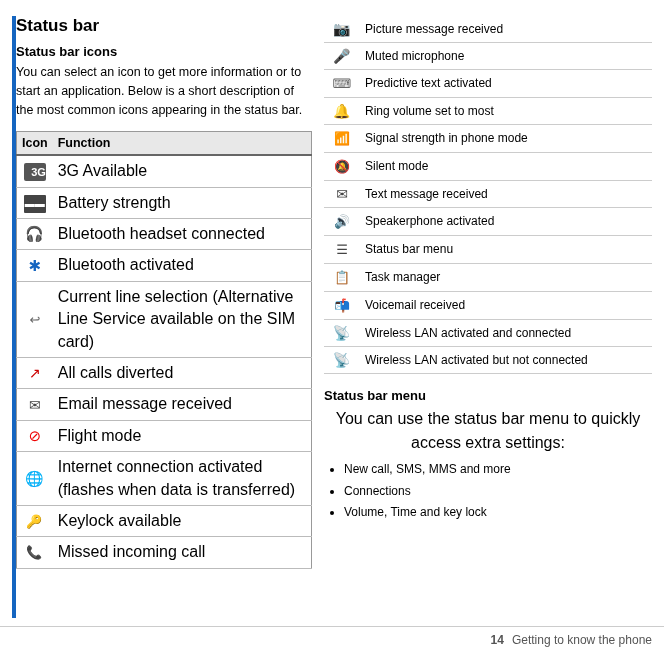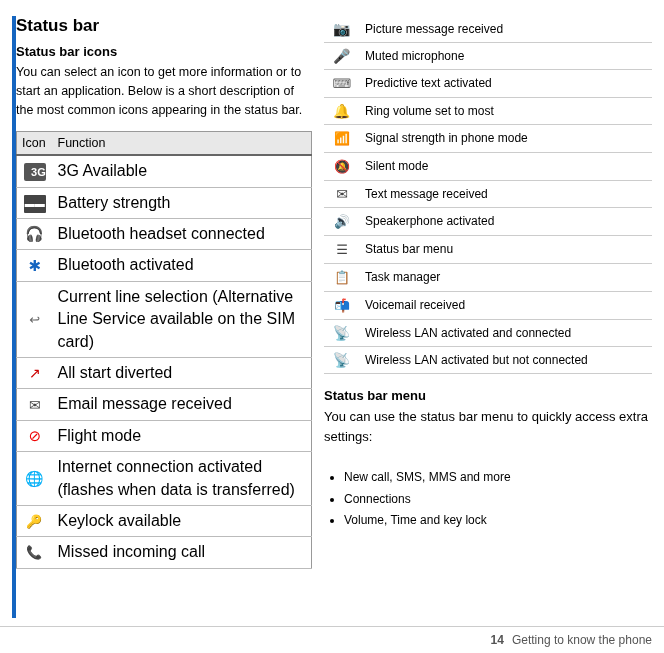--- a/index.html
+++ b/index.html
@@ -51,21 +51,21 @@
       width: 100%;
       border-collapse: collapse;
       border: 1px solid #999;
     }
     .icon-table th, .icon-table td {
       border-bottom: 1px solid #bbb;
       padding: 4px 5px;
       vertical-align: middle;
     }
     .icon-table th {
-      font-weight: normal;
+      font-weight: bold;
       font-size: 12.5px;
       background: #e8e8e8;
       border-bottom: 2px solid #666;
       text-align: left;
     }
     .icon-table td.icon-cell {
       width: 36px;
       text-align: center;
       font-size: 16px;
     }
@@ -94,23 +94,24 @@
     }
     .status-bar-menu-section {
       margin-top: 4px;
     }
     .status-bar-menu-section h2 {
       font-size: 13px;
       font-weight: bold;
       margin-bottom: 4px;
     }
     .status-bar-menu-section p {
-      font-size: 13px;
-      margin-bottom: 21px;
+      font-size: 16px;
+      margin-bottom: 4px;
       line-height: 1.5;
+      text-align: center;
     }
     .status-bar-menu-section ul {
       list-style: disc;
       padding-left: 20px;
       font-size: 12px;
       line-height: 1.8;
     }
     .footer {
       padding: 6px 12px;
       display: flex;
@@ -211,21 +212,21 @@
             <tr>
     <td class="icon-cell">
       <span class="icon-img ic-line">↩</span>
     </td>
     <td class="func-cell">Current line selection (Alternative Line Service available on the SIM card)</td>
   </tr>
             <tr>
     <td class="icon-cell">
       <span class="icon-img ic-diverted">↗</span>
     </td>
-    <td class="func-cell">All start diverted</td>
+    <td class="func-cell">All calls diverted</td>
   </tr>
             <tr>
     <td class="icon-cell">
       <span class="icon-img ic-email">✉</span>
     </td>
     <td class="func-cell">Email message received</td>
   </tr>
             <tr>
     <td class="icon-cell">
       <span class="icon-img ic-flight">⊘</span>

